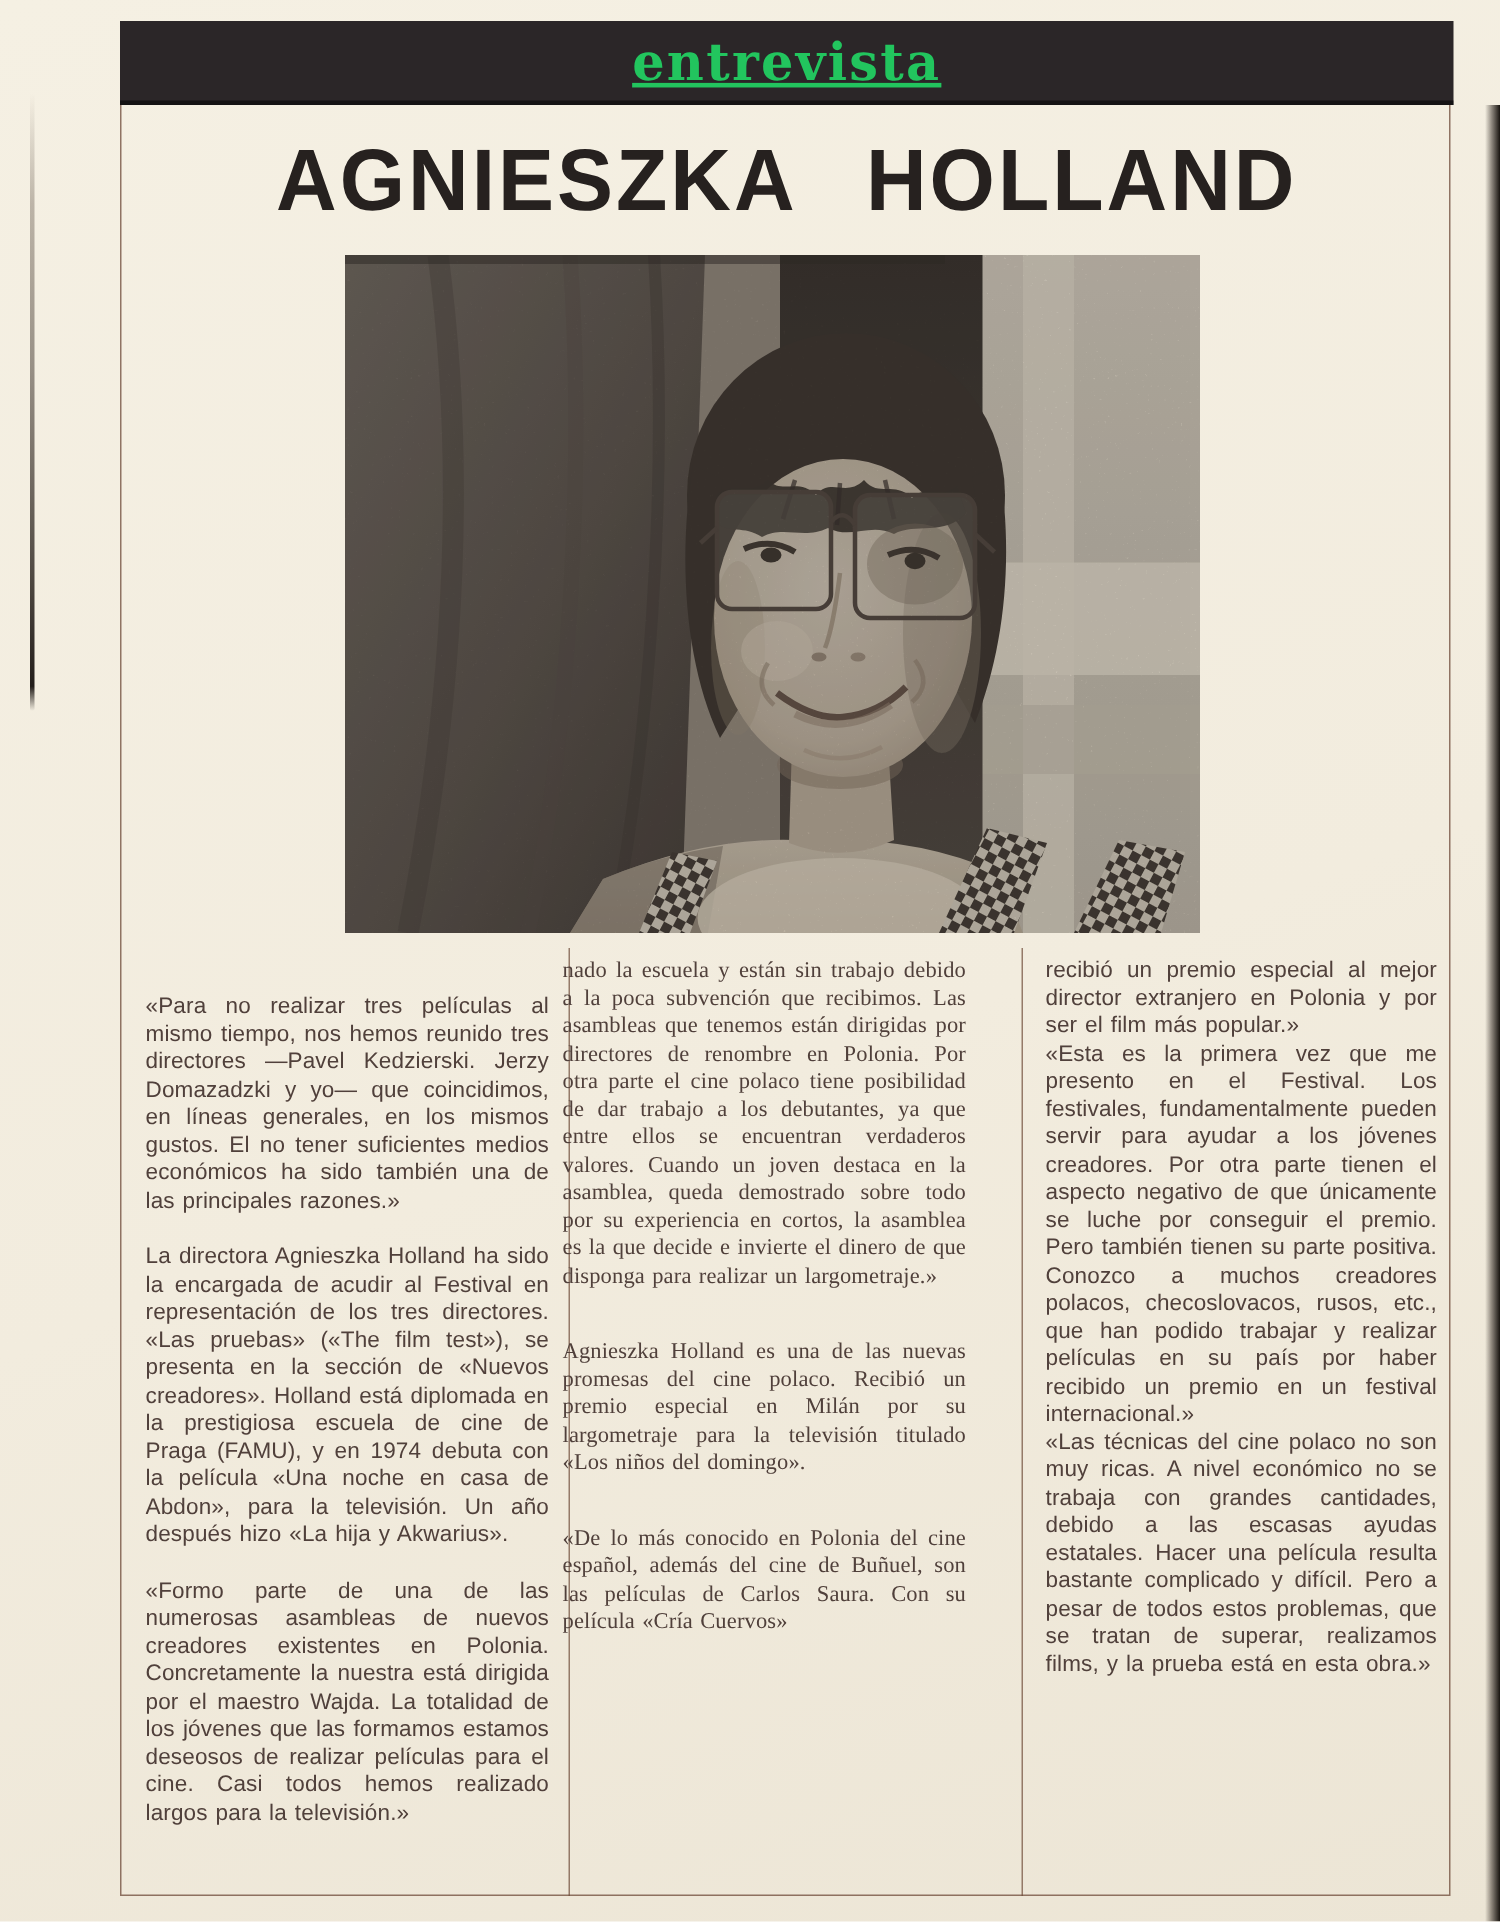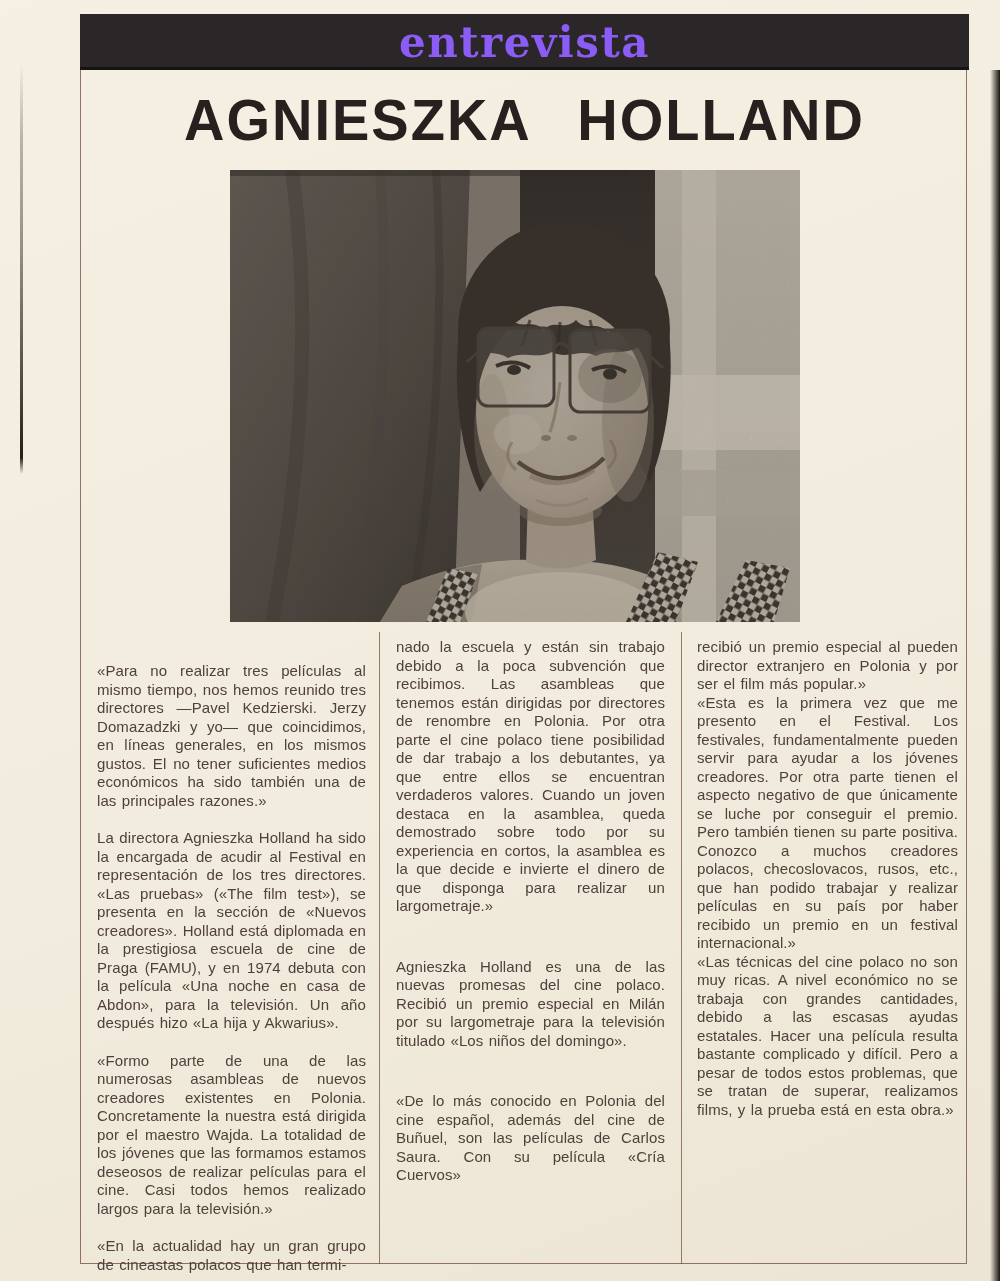--- a/index.html
+++ b/index.html
@@ -25,22 +25,22 @@
 
   
   .kicker-bar{
     position:absolute;left:80px;top:14px;width:889px;height:56px;
     background:#2b2628;
     box-shadow:inset 0 -3px 0 rgba(0,0,0,.5);
     display:flex;align-items:center;justify-content:center;
   }
   .kicker{
     font-family:"DejaVu Serif",serif;
-    font-weight:bold;font-size:42px;color:#8b5cf6;
-    letter-spacing:1.5px;transform:scaleY(1.02);
+    font-weight:bold;font-size:34px;color:#22c55e;
+    letter-spacing:1.5px;transform:scaleY(1.02);text-decoration:underline;
   }
 
   
   .frame{
     position:absolute;left:80px;top:70px;width:887px;height:1194px;
     border:1px solid rgba(109,74,56,.75);border-top:none;
     box-sizing:border-box;
   }
 
   .title{
@@ -54,30 +54,30 @@
 
   .photo{
     position:absolute;left:230px;top:170px;width:570px;height:452px;
     background:#c7bfb1;overflow:hidden;
   }
   .photo svg{display:block;}
 
   
   .col{position:absolute;top:638px;height:622px;overflow:hidden;}
   .col-1{left:97px;width:269px;margin-top:24px;}
-  .col-2{left:396px;width:269px;}
+  .col-2{left:375px;width:269px;font-family:Liberation Serif, serif;}
   .col-3{left:697px;width:261px;}
   .col p{
     margin:0;text-align:justify;
     font-size:15px;line-height:18.5px;
     color:#50403b;word-spacing:1px;letter-spacing:.1px;
     hyphens:auto;-webkit-hyphens:auto;
   }
   .col-1 p + p{margin-top:19px;}
-  .col-2 p + p{margin-top:42px;}
+  .col-2 p + p{margin-top:32px;}
   .col-3 p + p{margin-top:0;}
 
   .divider{position:absolute;top:632px;height:632px;width:0;
     border-left:1px solid rgba(109,74,56,.7);}
   .divider-1{left:379px;}
   .divider-2{left:681px;}
 </style>
 </head>
 <body>
 
@@ -198,28 +198,27 @@
     </svg>
   </div>
 
   <div class="divider divider-1"></div>
   <div class="divider divider-2"></div>
 
   <div class="col col-1">
     <p>«Para no realizar tres películas al mismo tiempo, nos hemos reunido tres directores —Pavel Kedzierski. Jerzy Domazadzki y yo— que coincidimos, en líneas generales, en los mismos gustos. El no tener suficientes medios económicos ha sido también una de las principales razones.»</p>
     <p>La directora Agnieszka Holland ha sido la encargada de acudir al Festival en representación de los tres directores. «Las pruebas» («The film test»), se presenta en la sección de «Nuevos creadores». Holland está diplomada en la prestigiosa escuela de cine de Praga (FAMU), y en 1974 debuta con la película «Una noche en casa de Abdon», para la televisión. Un año después hizo «La hija y Akwarius».</p>
     <p>«Formo parte de una de las numerosas asambleas de nuevos creadores existentes en Polonia. Concretamente la nuestra está dirigida por el maestro Wajda. La totalidad de los jóvenes que las formamos estamos deseosos de realizar películas para el cine. Casi todos hemos realizado largos para la televisión.»</p>
-    <p>«En la actualidad hay un gran grupo de cineastas polacos que han termi-</p>
   </div>
 
   <div class="col col-2">
     <p>nado la escuela y están sin trabajo debido a la poca subvención que recibimos. Las asambleas que tenemos están dirigidas por directores de renombre en Polonia. Por otra parte el cine polaco tiene posibilidad de dar trabajo a los debutantes, ya que entre ellos se encuentran verdaderos valores. Cuando un joven destaca en la asamblea, queda demostrado sobre todo por su experiencia en cortos, la asamblea es la que decide e invierte el dinero de que disponga para realizar un largometraje.»</p>
     <p>Agnieszka Holland es una de las nuevas promesas del cine polaco. Recibió un premio especial en Milán por su largometraje para la televisión titulado «Los niños del domingo».</p>
     <p>«De lo más conocido en Polonia del cine español, además del cine de Buñuel, son las películas de Carlos Saura. Con su película «Cría Cuervos»</p>
   </div>
 
   <div class="col col-3">
-    <p>recibió un premio especial al pueden director extranjero en Polonia y por ser el film más popular.»</p>
+    <p>recibió un premio especial al mejor director extranjero en Polonia y por ser el film más popular.»</p>
     <p>«Esta es la primera vez que me presento en el Festival. Los festivales, fundamentalmente pueden servir para ayudar a los jóvenes creadores. Por otra parte tienen el aspecto negativo de que únicamente se luche por conseguir el premio. Pero también tienen su parte positiva. Conozco a muchos creadores polacos, checoslovacos, rusos, etc., que han podido trabajar y realizar películas en su país por haber recibido un premio en un festival internacional.»</p>
     <p>«Las técnicas del cine polaco no son muy ricas. A nivel económico no se trabaja con grandes cantidades, debido a las escasas ayudas estatales. Hacer una película resulta bastante complicado y difícil. Pero a pesar de todos estos problemas, que se tratan de superar, realizamos films, y la prueba está en esta obra.»</p>
   </div>
 
 </div>
 
 </body></html>

